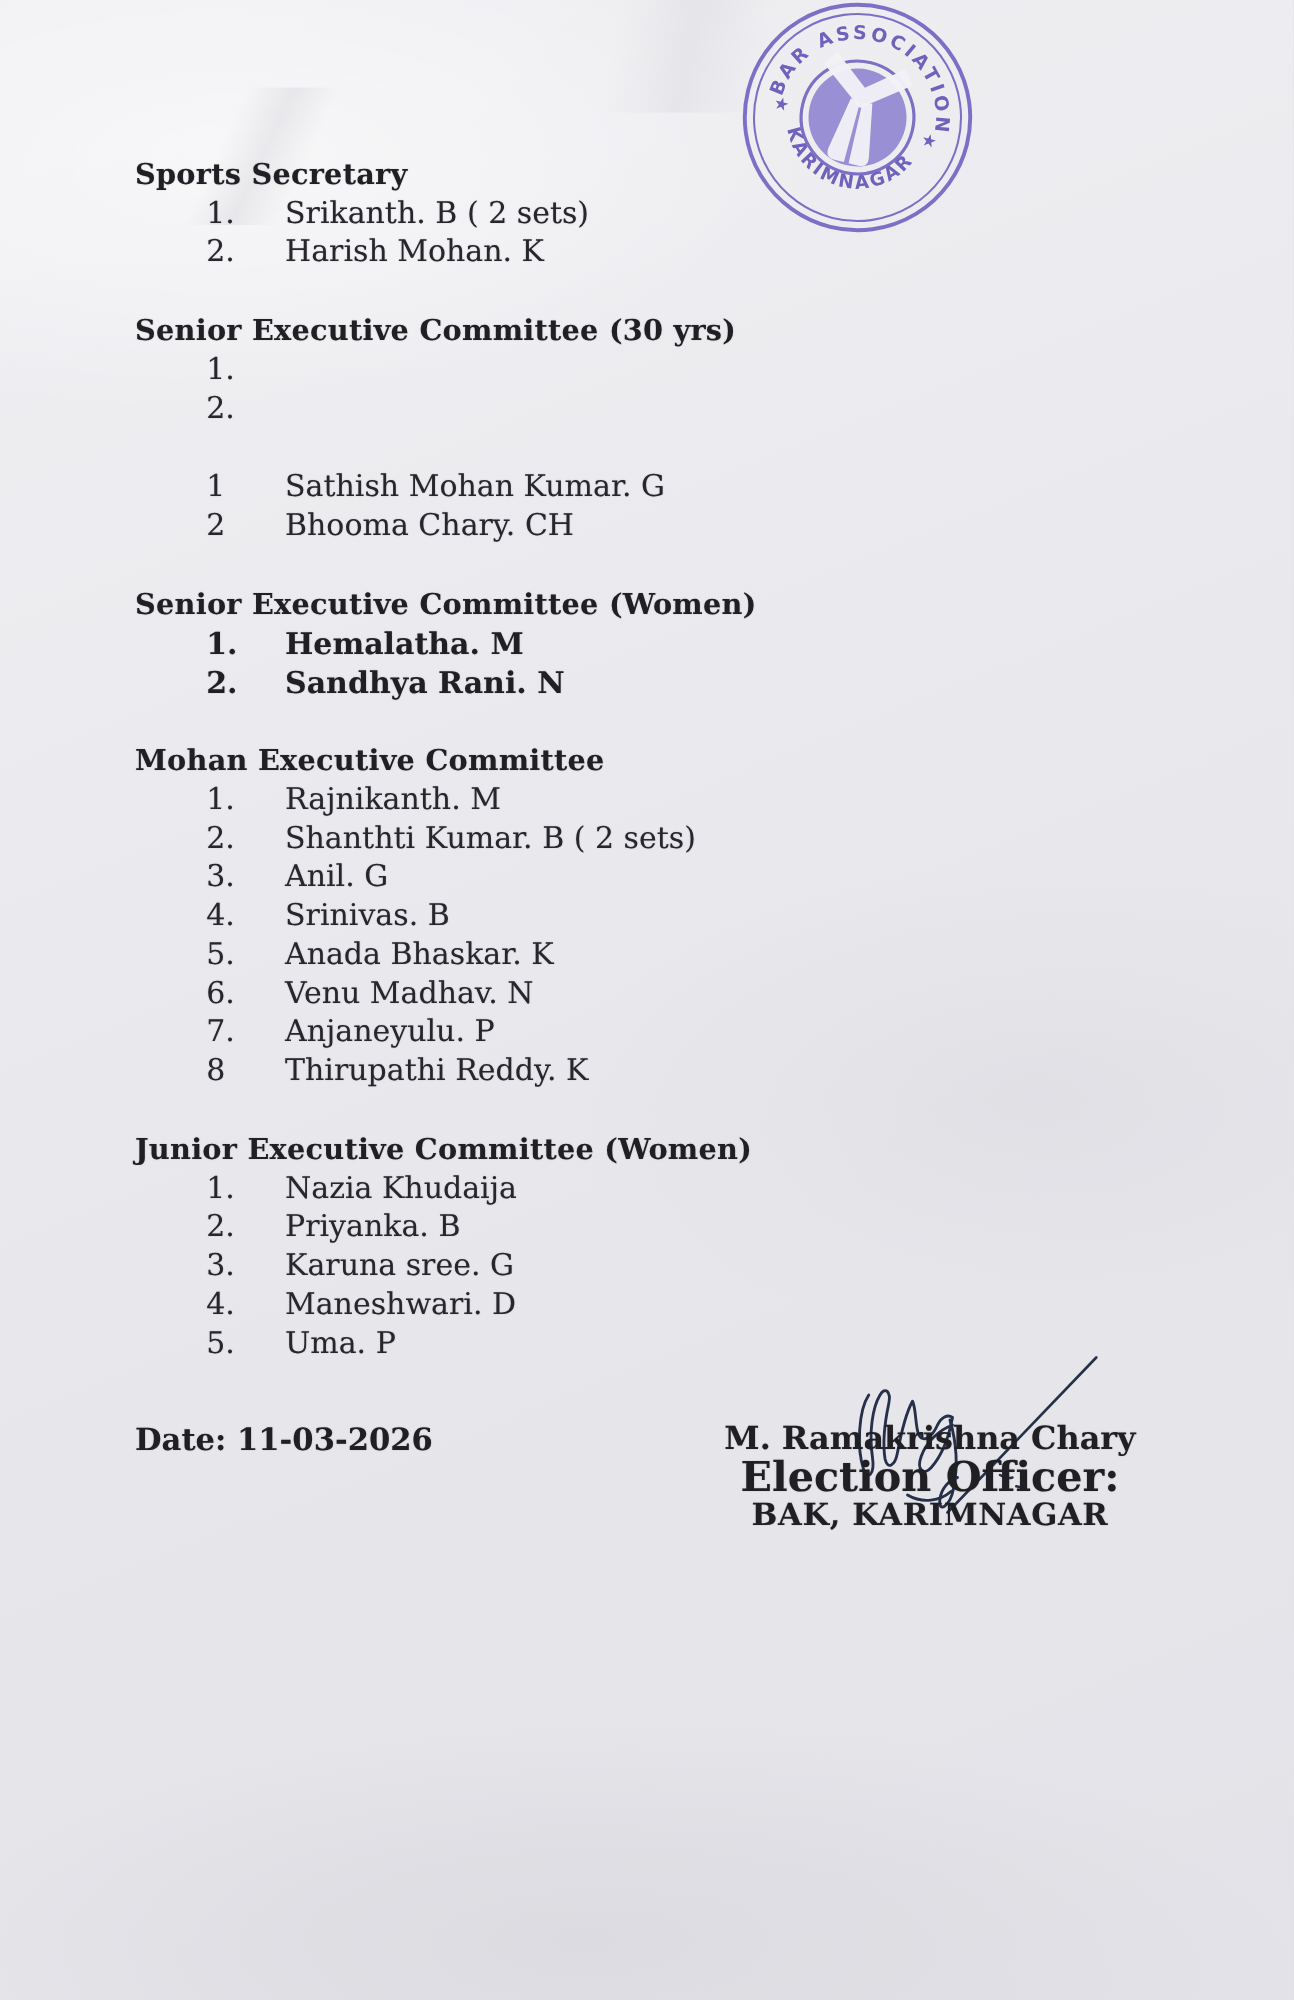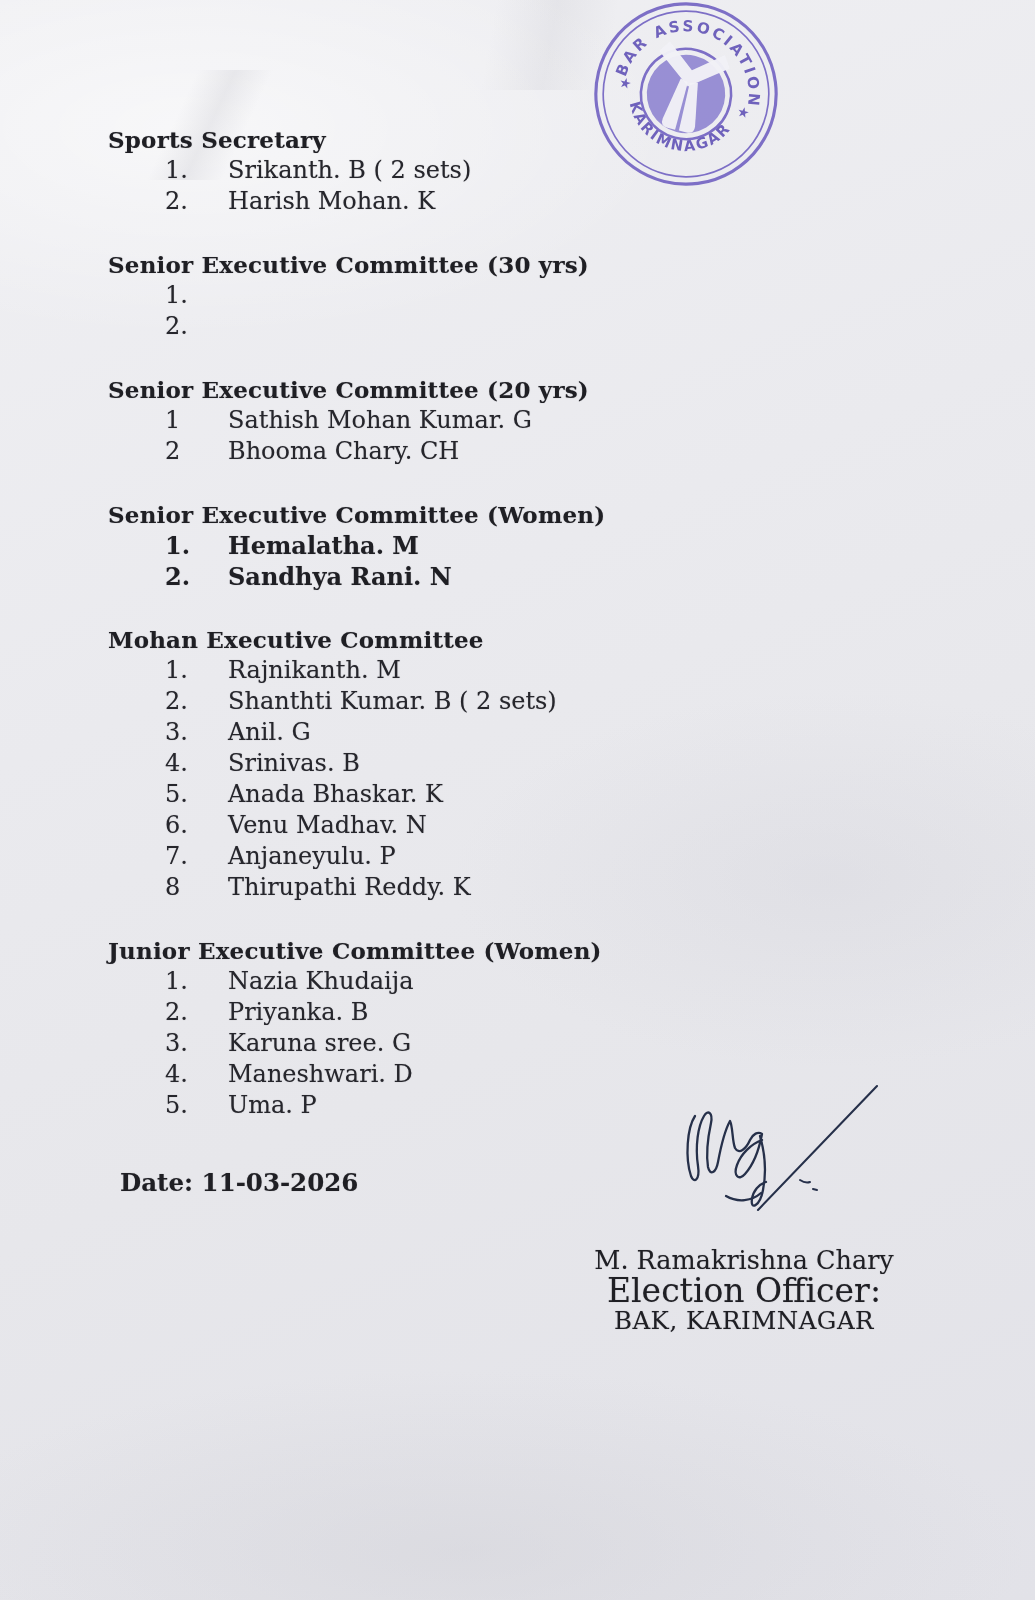--- a/index.html
+++ b/index.html
@@ -37,37 +37,37 @@
     margin: 0; font-size: 23px; line-height: 31px;
     font-weight: 700; letter-spacing: 0.2px; color: #1f1f24;
   }
   .row { display: flex; padding-left: 57px; }
   .num { width: 63px; flex: 0 0 63px; }
   .nm  { flex: 1; white-space: nowrap; }
   .list.bold .row { font-weight: 700; color: #1f1f24; }
 
   .date-line {
     margin-top: 46px;
-    font-weight: 700; font-size: 24.5px; color: #1f1f24; margin-left: 12px;
+    font-weight: 700; font-size: 24.5px; color: #1f1f24;
   }
 
   .stamp {
     position: absolute; left: 588px; top: -4px;
     width: 196px; height: 196px;
     opacity: 0.88;
     filter: blur(0.35px);
   }
   .signature-svg {
     position: absolute; left: 640px; top: 1070px;
     width: 245px; height: 150px;
   }
   .sig-block {
-    position: absolute; left: 570px; top: 1245px; width: 348px;
+    position: absolute; left: 570px; top: 1136px; width: 348px;
     text-align: center;
-    font-weight: 400; color: #1f1f24;
+    font-weight: 700; color: #1f1f24;
     text-shadow: 0 0 1px rgba(45,45,55,0.35);
   }
   .sig-name  { font-size: 25.5px; line-height: 31px; }
   .sig-title { font-size: 33px; line-height: 30px; }
   .sig-org   { font-size: 24.5px; line-height: 30px; letter-spacing: 0.5px; }
 
   .stamp text, .stamp textPath {
     font-family: "DejaVu Sans", "Liberation Sans", sans-serif;
     font-weight: 700;
   }
@@ -127,21 +127,20 @@
           <div class="list">
             <div class="row">
               <span class="num">1.</span>
             </div>
             <div class="row">
               <span class="num">2.</span>
             </div>
           </div>
         </section>
         <section>
-          <h2>Senior Executive Committee (20 yrs)</h2>
           <div class="list">
             <div class="row">
               <span class="num">1</span>
               <span class="nm">Sathish Mohan Kumar. G</span>
             </div>
             <div class="row">
               <span class="num">2</span>
               <span class="nm">Bhooma Chary. CH</span>
             </div>
           </div>

